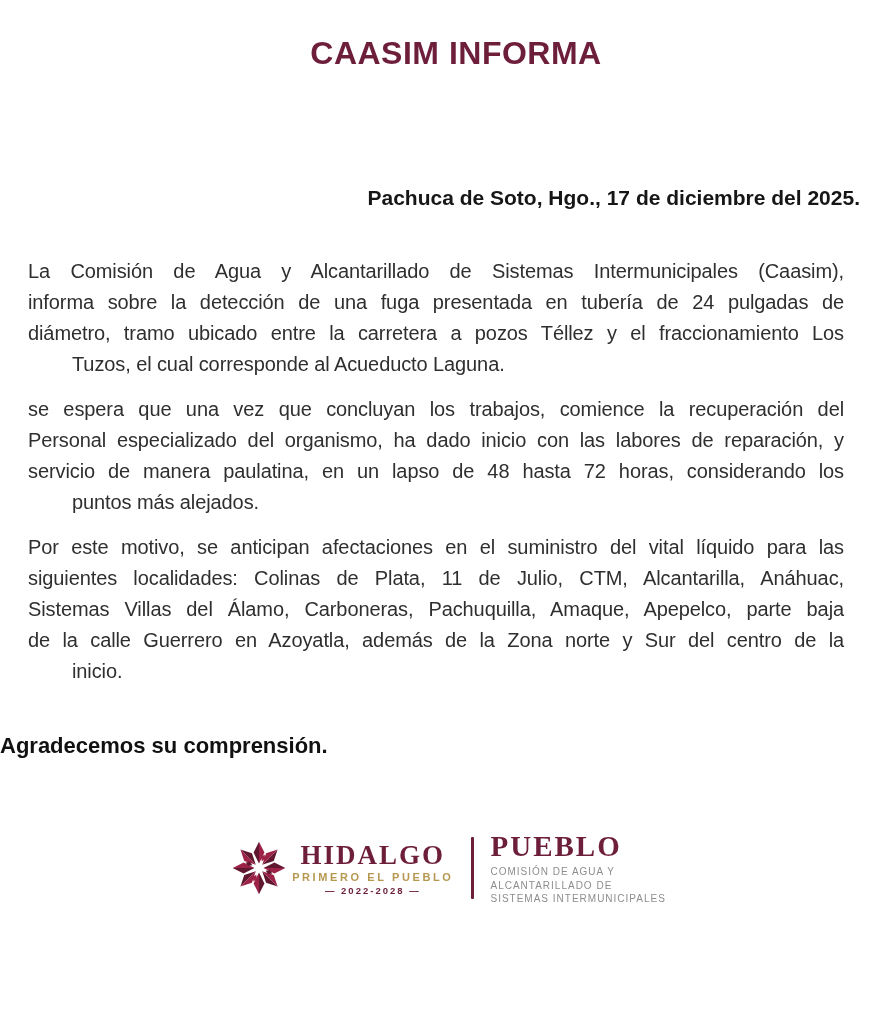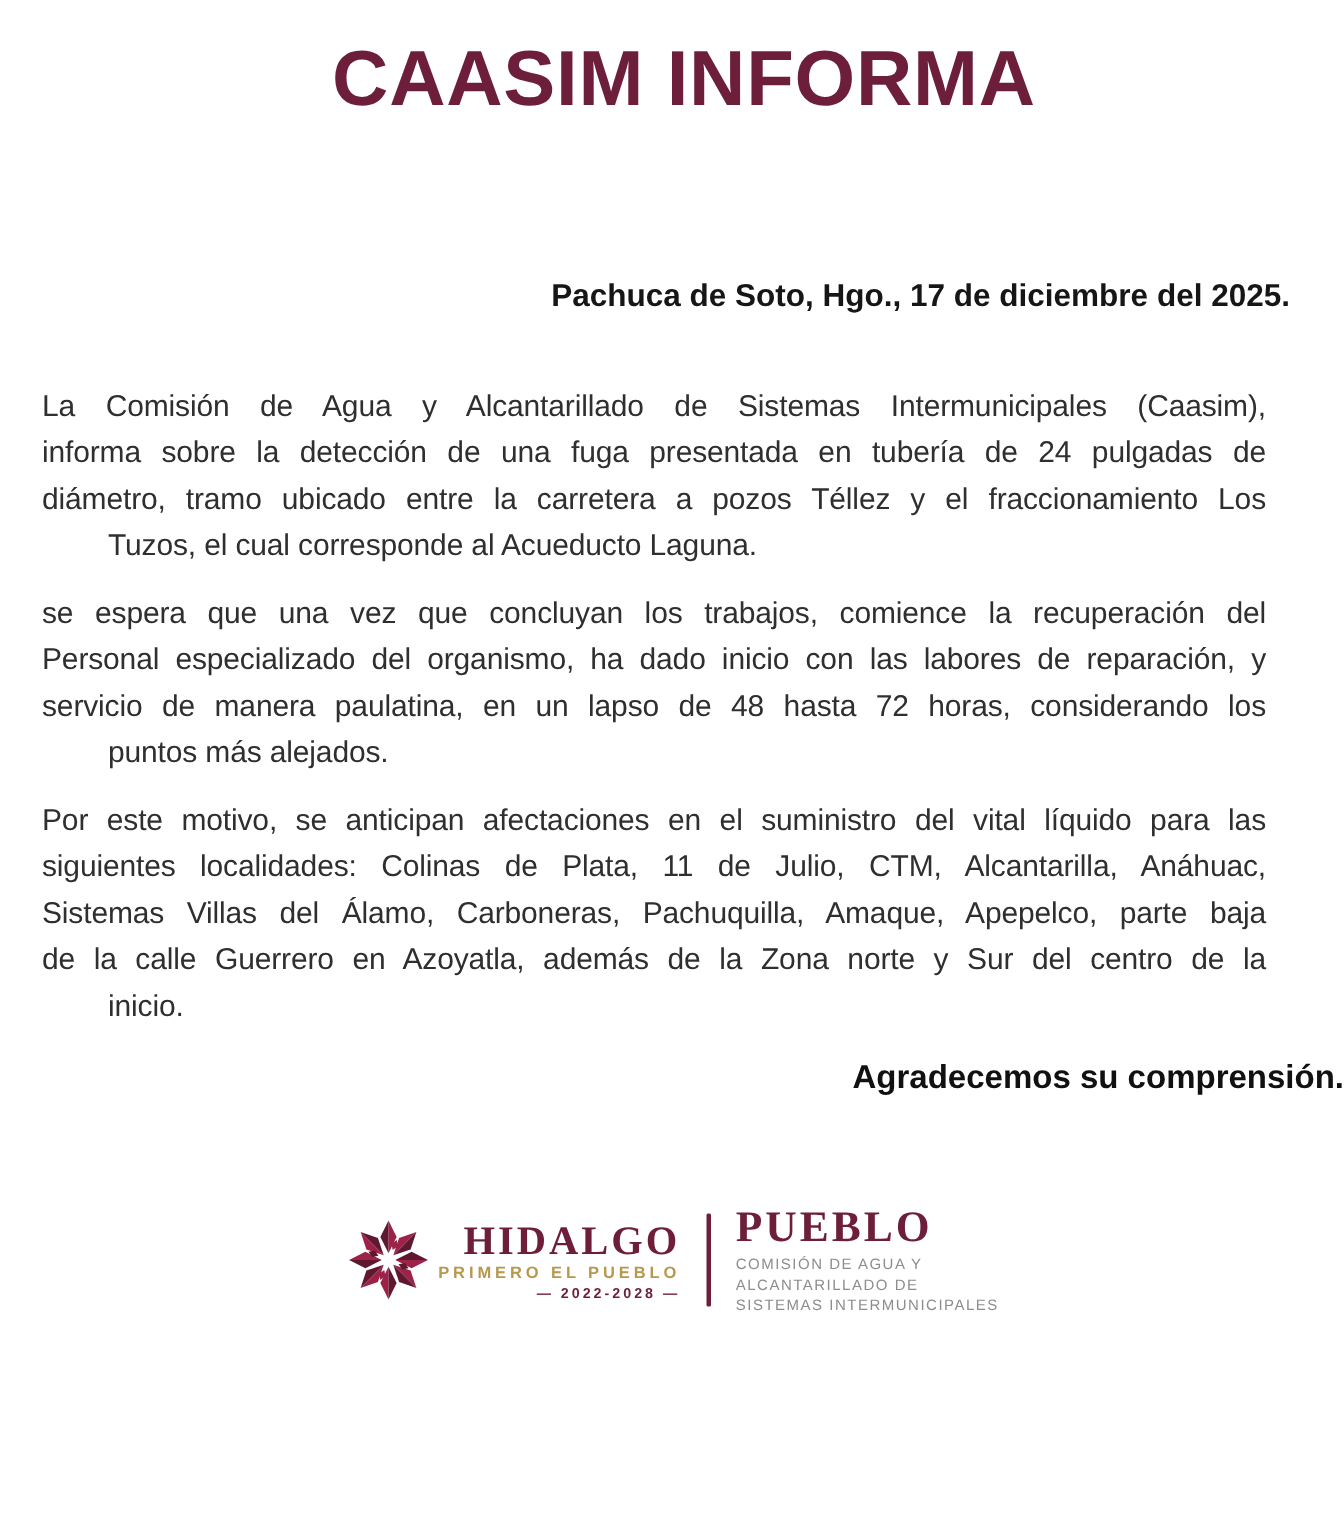--- a/index.html
+++ b/index.html
@@ -7,46 +7,46 @@
     --gold:#b6984f; --body-text:#2f2f2f; --date-text:#161616;
     --gray-text:#8d8d8d; --background:#ffffff;
   }
   *{margin:0;padding:0;box-sizing:border-box;}
   html,body{width:896px;height:1024px;background:var(--background);
     font-family:"Liberation Sans",sans-serif;overflow:hidden;}
   .page{width:896px;height:1024px;background:var(--background);}
 
   .title{
     margin-top:24px;text-align:center;
-    font-size:52px;line-height:58px;font-weight:700;letter-spacing:.5px;
+    font-size:32px;line-height:58px;font-weight:700;letter-spacing:.5px;
     color:var(--maroon);
     margin-left:16px;
   }
   .dateline{
     margin-top:104px;padding-right:36px;text-align:right;
     font-size:21px;font-weight:700;color:var(--date-text);
   }
   .body-text{
     margin:46px 52px 0 28px; 
     color:var(--body-text);font-size:20px;line-height:31px;letter-spacing:-.1px;
   }
   .para + .para{margin-top:14px;}
   .jline{text-align:justify;text-align-last:justify;}
   .jline.last{text-align-last:left;margin-left:44px;}
 
   .closing{
-    margin-top:18px;text-align:right;
+    margin-top:46px;text-align:left;
     font-size:22px;line-height:26px;font-weight:700;color:#111;
   }
 
   .footer{
     margin-top:72px;display:flex;justify-content:center;align-items:center;
   }
   .star{width:58px;height:64px;flex:0 0 auto;}
-  .hid-block{margin-left:4px;text-align:right;}
+  .hid-block{margin-left:4px;text-align:center;}
   .hid-name{
     font-family:"Liberation Serif",serif;font-weight:700;
     font-size:27px;line-height:28px;letter-spacing:2px;color:var(--maroon);
   }
   .hid-slogan{
     margin-top:2px;font-size:11px;line-height:12px;font-weight:700;
     letter-spacing:2.6px;color:var(--gold);
   }
   .hid-period{
     margin-top:2px;font-size:9.5px;line-height:11px;font-weight:700;

